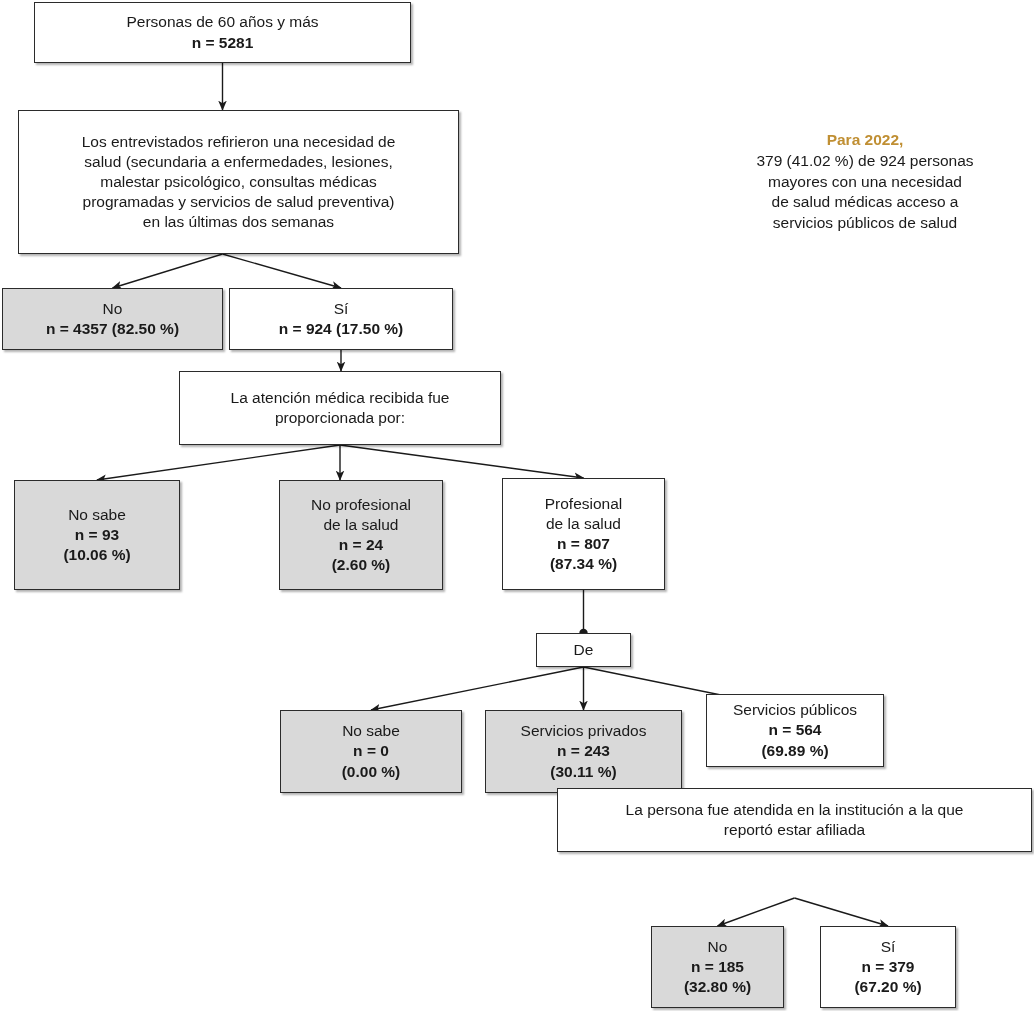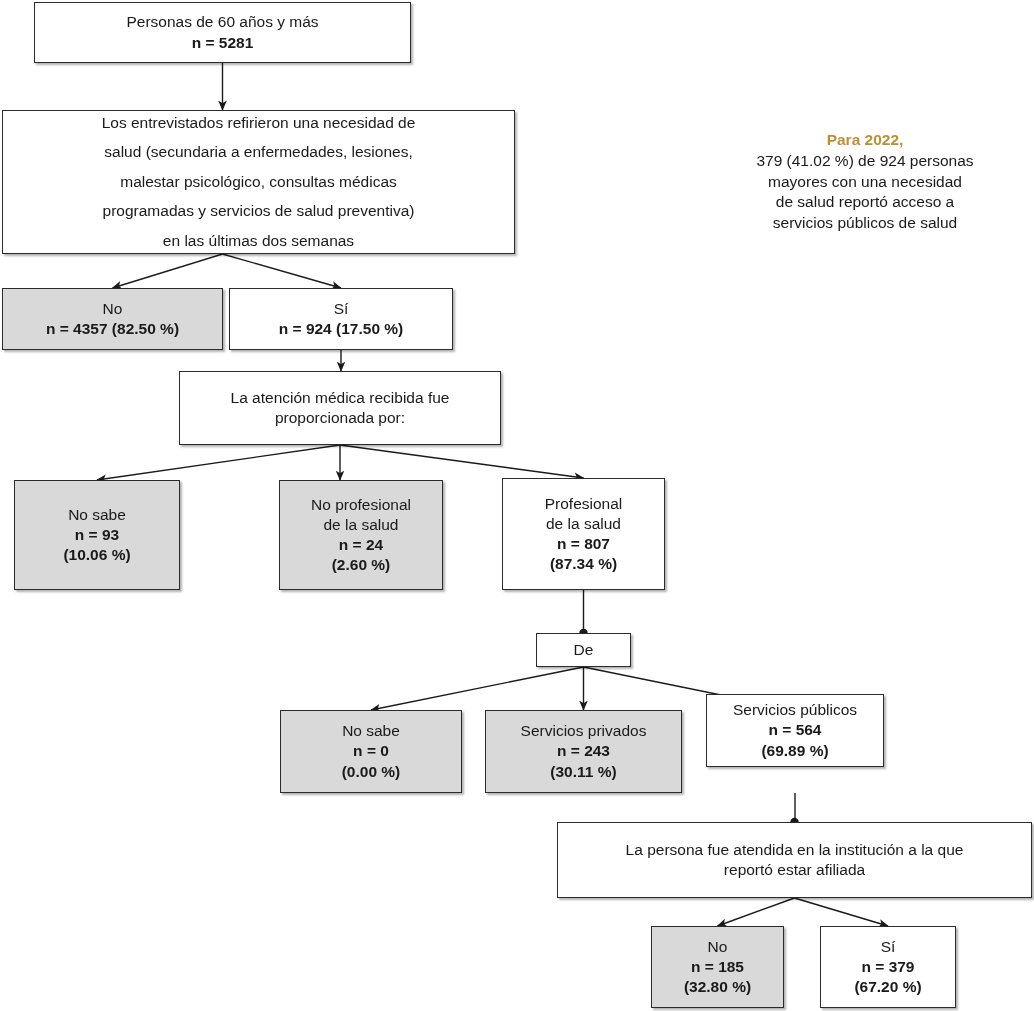--- a/index.html
+++ b/index.html
@@ -99,21 +99,21 @@
         <line x1="794.5" y1="898" x2="717.5" y2="926" stroke="#1a1a1a" stroke-width="1.4" marker-end="url(#arrowhead)"></line>
         <line x1="794.5" y1="898" x2="888" y2="926" stroke="#1a1a1a" stroke-width="1.4" marker-end="url(#arrowhead)"></line>
       </g>
   </svg>
 
   <div id="node-layer">
       <div class="node" style="left: 34px; top: 2px; width: 377px; height: 61px;">
         <span class="ln">Personas de 60 años y más</span>
         <span class="ln b">n = 5281</span>
       </div>
-      <div class="node" style="left: 2px; top: 110px; width: 513px; height: 144px; justify-content: space-between;">
+      <div class="node" style="left: 18px; top: 110px; width: 441px; height: 144px;">
         <span class="ln">Los entrevistados refirieron una necesidad de</span>
         <span class="ln">salud (secundaria a enfermedades, lesiones,</span>
         <span class="ln">malestar psicológico, consultas médicas</span>
         <span class="ln">programadas y servicios de salud preventiva)</span>
         <span class="ln">en las últimas dos semanas</span>
       </div>
       <div class="node shaded" style="left: 2px; top: 288px; width: 221px; height: 62px;">
         <span class="ln">No</span>
         <span class="ln b">n = 4357 (82.50 %)</span>
       </div>
@@ -153,37 +153,37 @@
       <div class="node shaded" style="left: 485px; top: 710px; width: 197px; height: 83px;">
         <span class="ln">Servicios privados</span>
         <span class="ln b">n = 243</span>
         <span class="ln b">(30.11 %)</span>
       </div>
       <div class="node" style="left: 706px; top: 694px; width: 178px; height: 73px;">
         <span class="ln">Servicios públicos</span>
         <span class="ln b">n = 564</span>
         <span class="ln b">(69.89 %)</span>
       </div>
-      <div class="node" style="left: 557px; top: 822px; width: 475px; height: 76px;">
+      <div class="node" style="left: 557px; top: 788px; width: 475px; height: 64px;">
         <span class="ln">La persona fue atendida en la institución a la que</span>
         <span class="ln">reportó estar afiliada</span>
       </div>
       <div class="node shaded" style="left: 651px; top: 926px; width: 133px; height: 82px;">
         <span class="ln">No</span>
         <span class="ln b">n = 185</span>
         <span class="ln b">(32.80 %)</span>
       </div>
       <div class="node" style="left: 820px; top: 926px; width: 136px; height: 82px;">
         <span class="ln">Sí</span>
         <span class="ln b">n = 379</span>
         <span class="ln b">(67.20 %)</span>
       </div>
     </div>
 
   <div class="note" id="note-block" style="left: 700px; top: 118px; width: 330px;">
     <span class="hdr" style="color: rgb(192, 143, 51);">Para 2022,</span>
     <span class="ln">379 (41.02 %) de 924 personas</span>
     <span class="ln">mayores con una necesidad</span>
-    <span class="ln">de salud reportó acceso a</span>
+    <span class="ln">de salud médicas acceso a</span>
     <span class="ln">servicios públicos de salud</span>
   </div>
 
 </div>
 
 </body></html>

